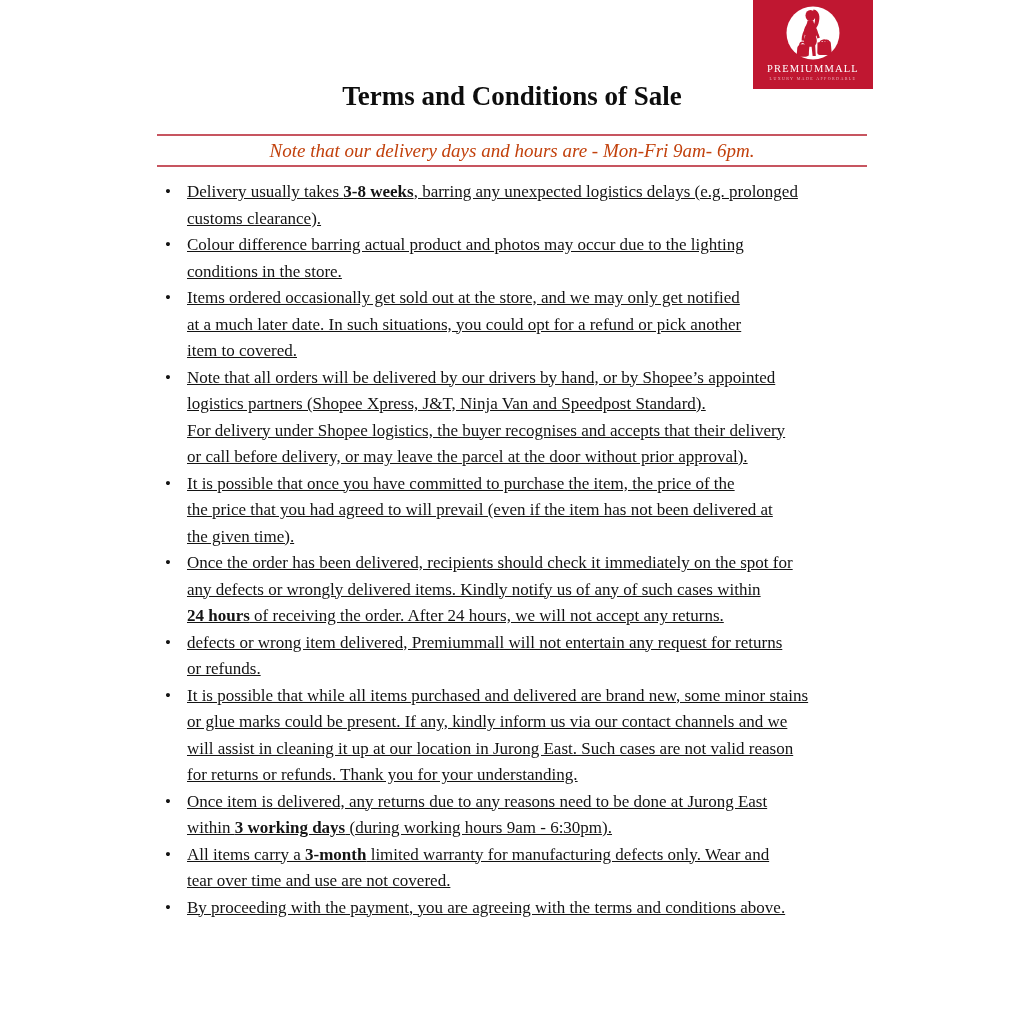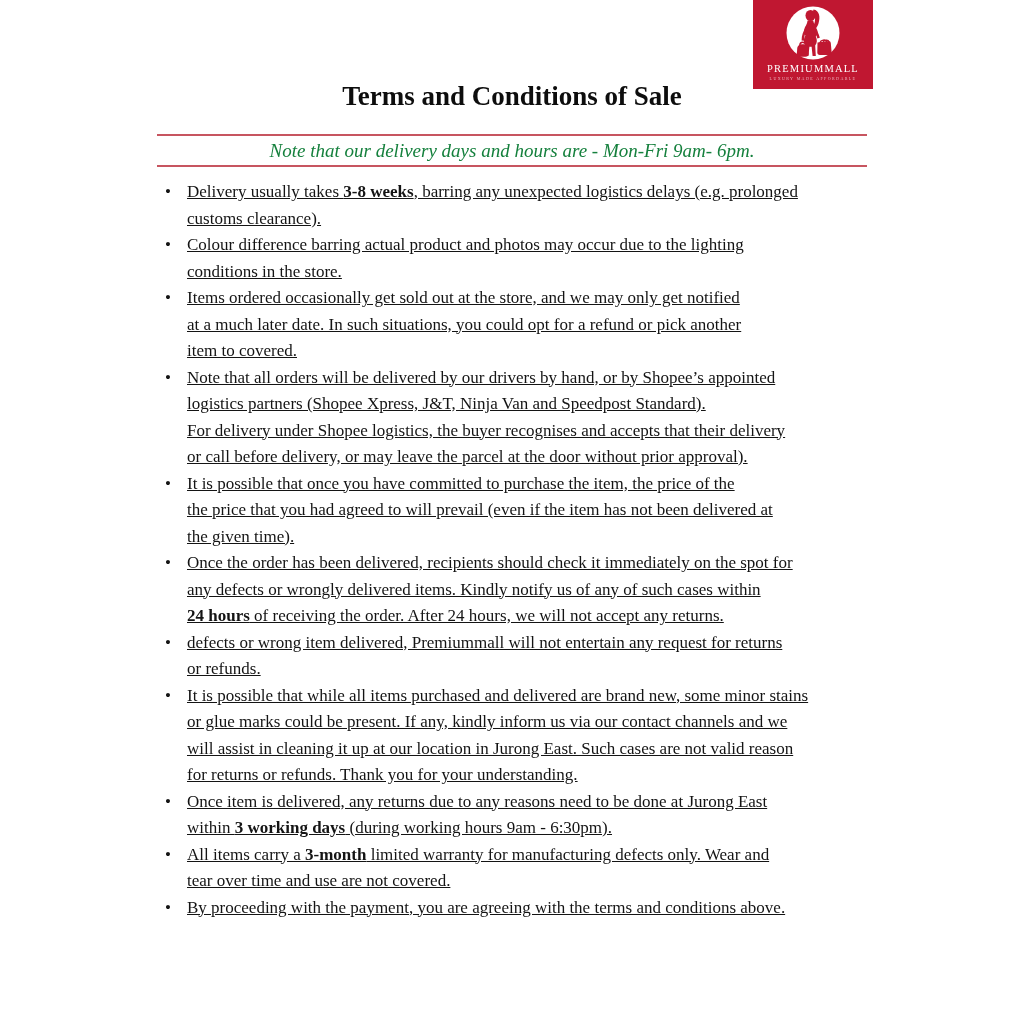--- a/index.html
+++ b/index.html
@@ -32,21 +32,21 @@
   .rule {
     height: 0;
     border-top: 2px solid #c75560;
   }
   .rule-top { margin-top: 20px; }
   .notice {
     text-align: center;
     font-style: italic;
     font-size: 19px;
     line-height: 24px;
-    color: #15803d;
+    color: #c2410c;
     padding: 3px 0 2px 0;
   }
   ul.terms {
     list-style: none;
     margin: 12px 0 0 0;
     padding: 0;
     font-size: 17px;
     line-height: 26.5px;
   }
   ul.terms li {

